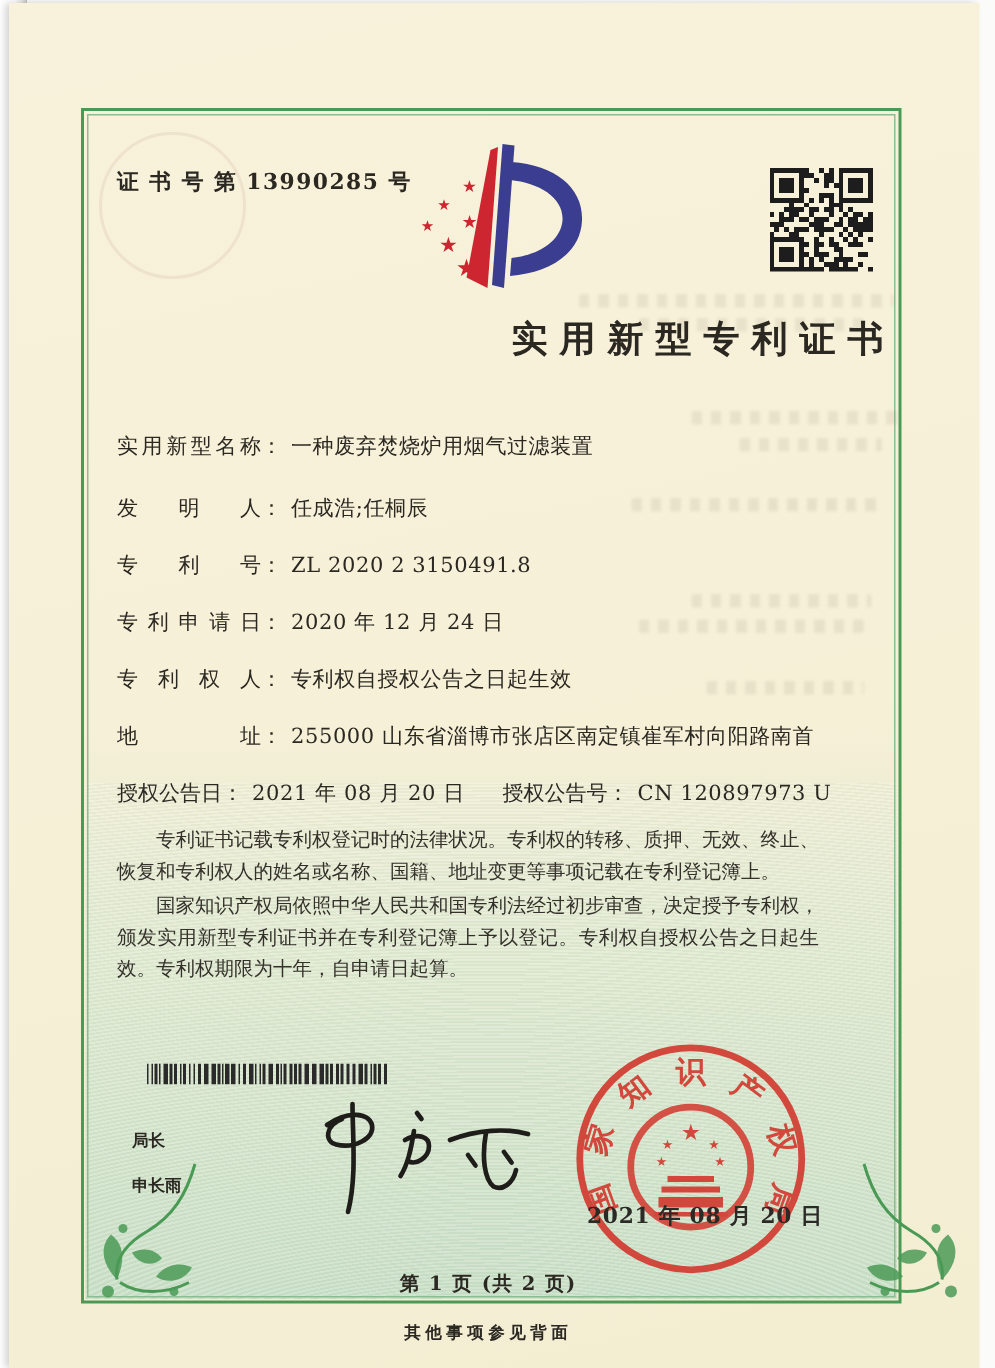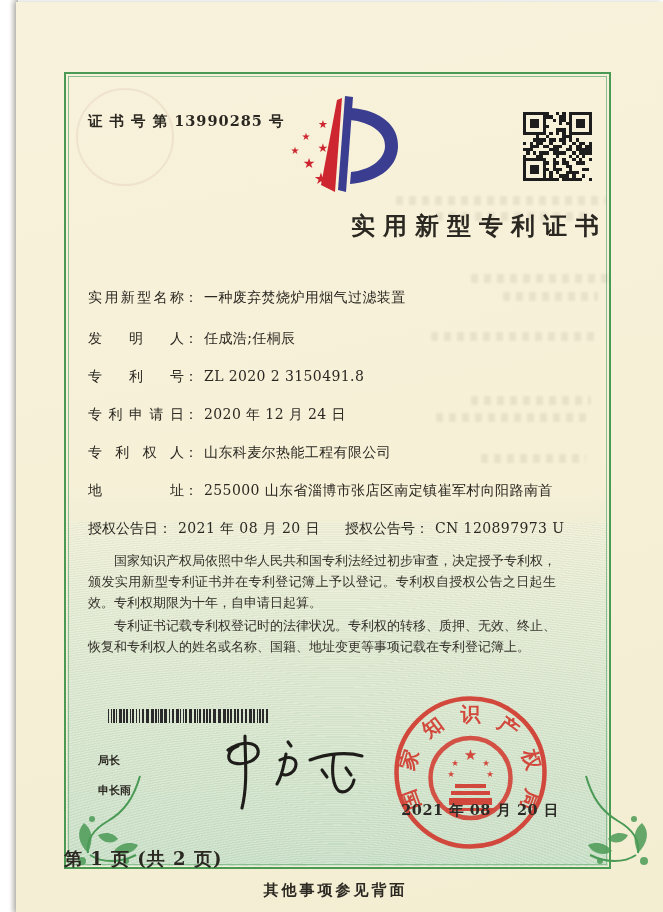--- a/index.html
+++ b/index.html
@@ -5,21 +5,21 @@
   :root{
     --border-green:#4a9a56; --border-green-light:#8abe90;
     --seal-red:#d23b30; --logo-blue:#3b3e90; --logo-red:#ce2630;
     --ink:#2b2822; --paper-cream:#f6f0d7; --bottom-green-tint:#cde3cd;
   }
   html,body{margin:0;padding:0;width:663px;height:912px;overflow:hidden;
     background:#fbfbf9;font-family:"DejaVu Serif","Liberation Serif",serif;color:var(--ink);}
   #scene{position:relative;width:663px;height:912px;}
   .scan-edge{position:absolute;left:0;top:0;width:18px;height:912px;
     background:linear-gradient(90deg,#ffffff 55%,#e9e8e3 80%,#cfcec8 96%,#bdbcb6 100%);}
-  #paper{position:absolute;left:16px;top:2px;width:647px;height:910px;
+  #paper{position:absolute;left:6px;top:2px;width:647px;height:910px;
     background:linear-gradient(168deg,#f8f2dc 0%,#f6f0d7 55%,#f3edd2 100%);
     box-shadow:-3px 0 5px rgba(0,0,0,.18);}
   
   .frame{position:absolute;left:48px;top:70px;width:543px;height:793px;
     border:2px solid var(--border-green);}
   .frame::before{content:"";position:absolute;inset:2px;border:1px solid var(--border-green-light);}
   .green-wash{position:absolute;left:51px;top:73px;width:541px;height:791px;
     background:linear-gradient(180deg,rgba(205,227,205,0) 52%,rgba(205,227,205,.45) 68%,rgba(193,220,196,.85) 100%);}
   .guilloche{position:absolute;left:51px;top:520px;width:541px;height:344px;opacity:.35;
     background:repeating-radial-gradient(ellipse 700px 260px at 50% 120%,rgba(255,255,255,.5) 0 3px,rgba(150,195,158,.25) 3px 6px);}
@@ -55,24 +55,24 @@
   .seal .ring{fill:none;stroke:var(--seal-red);stroke-width:4.5;}
   #seal-chars text{fill:var(--seal-red);font-size:20px;font-weight:bold;text-anchor:middle;
     font-family:"DejaVu Serif","Liberation Serif",serif;}
   .emblem-ring{fill:none;stroke:var(--seal-red);stroke-width:4.5;opacity:.95;}
   #emblem-stars text,#logo-stars text{text-anchor:middle;font-family:"DejaVu Sans","Liberation Sans",sans-serif;}
   #emblem-stars text{fill:var(--seal-red);}
   #logo-stars text{fill:var(--logo-red);}
   .emblem-gate rect{fill:var(--seal-red);}
   .seal-date{position:absolute;left:384px;top:799px;width:160px;text-align:center;
     font-size:14.5px;font-weight:bold;color:#2b2a26;letter-spacing:.5px;z-index:5;}
-  .page-footer{position:absolute;left:48px;top:845px;width:543px;
-    font-size:18px;font-weight:600;letter-spacing:1px;}
+  .page-footer{position:absolute;left:48px;top:845px;width:543px;text-align:center;
+    font-size:13px;font-weight:600;letter-spacing:1px;}
   .back-note{position:absolute;left:48px;top:879px;width:543px;text-align:center;
-    font-size:15px;font-weight:bold;letter-spacing:3px;}
+    font-size:11px;font-weight:bold;letter-spacing:3px;}
   .corner{position:absolute;width:90px;height:95px;}
   .corner path.l,{fill:none;}
   .corner .stroke{fill:none;stroke:var(--border-green);stroke-width:2;}
   .corner .leaf{fill:var(--border-green);opacity:.85;}
   .corner.br{transform:scaleX(-1);}
 </style>
 </head>
 <body>
 
 <div id="scene">
@@ -357,34 +357,34 @@
       <div class="field-row" style="top:328px">
         <span><span class="flabel-text">发明人</span><span class="colon">：</span></span><span class="fvalue">任成浩;任桐辰</span>
       </div>
       <div class="field-row" style="top:366px">
         <span><span class="flabel-text">专利号</span><span class="colon">：</span></span><span class="fvalue">ZL 2020 2 3150491.8</span>
       </div>
       <div class="field-row" style="top:404px">
         <span><span class="flabel-text">专利申请日</span><span class="colon">：</span></span><span class="fvalue">2020 年 12 月 24 日</span>
       </div>
       <div class="field-row" style="top:442px">
-        <span><span class="flabel-text">专利权人</span><span class="colon">：</span></span><span class="fvalue">山东科麦尔热能工程有限公司</span>
+        <span><span class="flabel-text">专利权人</span><span class="colon">：</span></span><span class="fvalue">专利权自授权公告之日起生效</span>
       </div>
       <div class="field-row" style="top:480px">
         <span><span class="flabel-text">地址</span><span class="colon">：</span></span><span class="fvalue">255000 山东省淄博市张店区南定镇崔军村向阳路南首</span>
       </div>
       <div class="field-row" style="top:518px">
         <span><span>授权公告日</span><span class="colon">：</span><span class="fvalue">2021 年 08 月 20 日</span></span>
         <span class="grant2"><span>授权公告号</span><span class="colon">：</span><span class="fvalue">CN 120897973 U</span></span>
       </div>
     </div>
 
     <div class="body-text">
+      <p>专利证书记载专利权登记时的法律状况。专利权的转移、质押、无效、终止、恢复和专利权人的姓名或名称、国籍、地址变更等事项记载在专利登记簿上。</p>
       <p>国家知识产权局依照中华人民共和国专利法经过初步审查，决定授予专利权，颁发实用新型专利证书并在专利登记簿上予以登记。专利权自授权公告之日起生效。专利权期限为十年，自申请日起算。</p>
-      <p>专利证书记载专利权登记时的法律状况。专利权的转移、质押、无效、终止、恢复和专利权人的姓名或名称、国籍、地址变更等事项记载在专利登记簿上。</p>
     </div>
 
     <svg class="barcode" id="barcode-svg" viewBox="0 0 162 14" preserveAspectRatio="none">
         <rect x="0" y="0" width="1" height="14"></rect>
         <rect x="3" y="0" width="1" height="14"></rect>
         <rect x="5" y="0" width="2" height="14"></rect>
         <rect x="8" y="0" width="1" height="14"></rect>
         <rect x="11" y="0" width="3" height="14"></rect>
         <rect x="15" y="0" width="2" height="14"></rect>
         <rect x="18" y="0" width="2" height="14"></rect>

